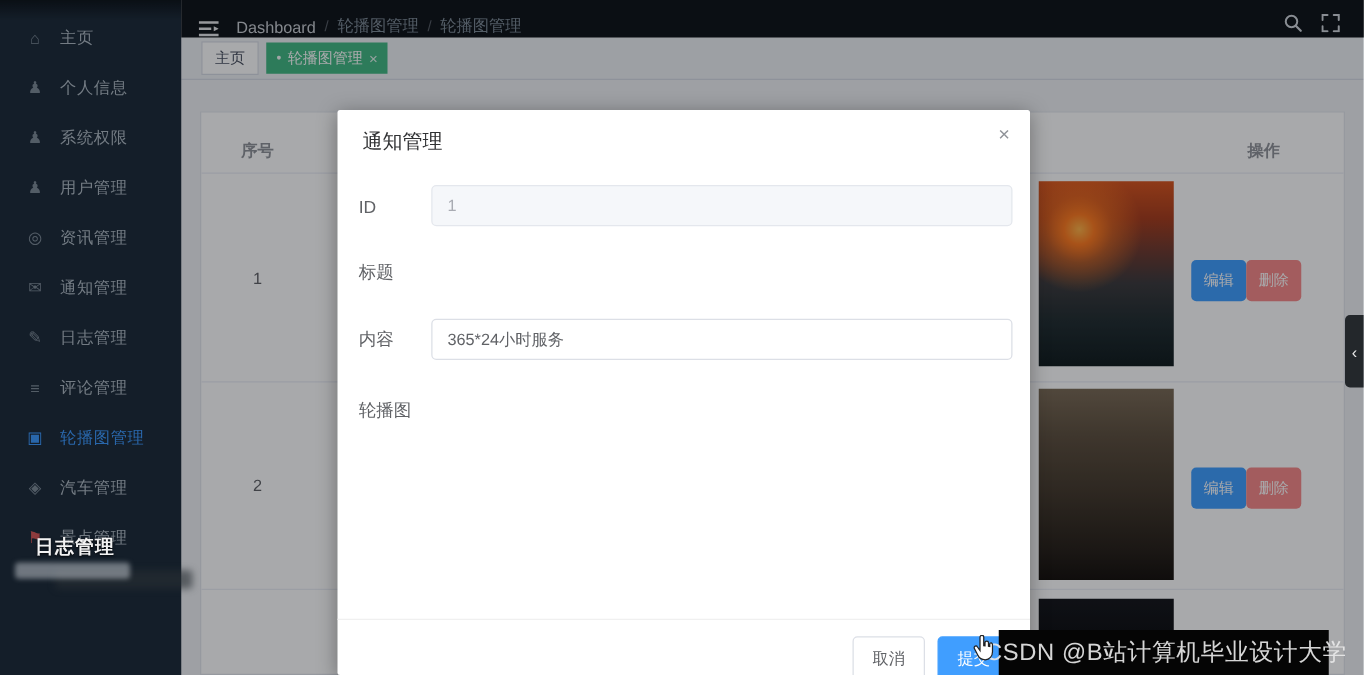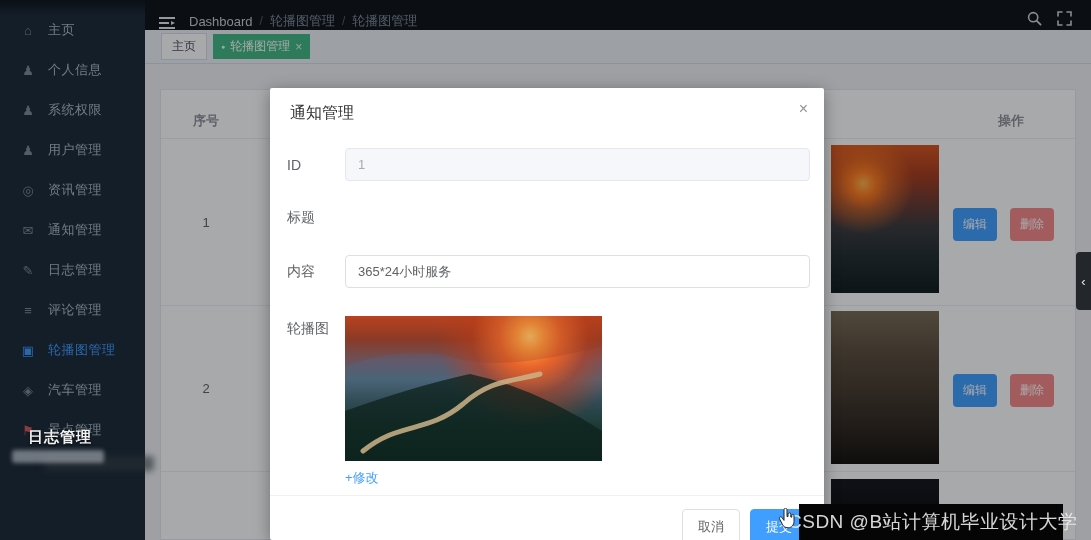--- a/index.html
+++ b/index.html
@@ -64,21 +64,21 @@
     font-size:13px; color:#606266; }
   .ci-1 { top:125px; } .ci-2 { top:291px; }
   .row-img { position:absolute; left:670px; width:108px; }
   .img-sunset { top:55px; height:148px;
     background:radial-gradient(circle at 30% 26%, #ffb347 0%, #ff7a1f 9%, rgba(255,122,31,.5) 20%, rgba(0,0,0,0) 38%),
       linear-gradient(180deg,#d8551e 0%,#a83c1c 20%,#6e3a2e 38%,#3c3a3c 55%,#222d30 75%,#101b1d 100%); }
   .img-peaks { top:221px; height:153px;
     background:linear-gradient(180deg,#7a6a55 0%,#5d4f3e 25%,#43382b 55%,#261f18 85%,#15100c 100%); }
   .img-dark { top:389px; height:62px;
     background:linear-gradient(180deg,#15161a 0%,#060607 100%); }
-  .row-actions { position:absolute; left:792px; display:flex; gap:13px; }
+  .row-actions { position:absolute; left:792px; display:flex; }
   .ra-1 { top:118px; } .ra-2 { top:284px; }
   .btn-edit { background:#409eff; color:#fff; font-size:12px; border:none;
     border-radius:4px; padding:8px 10px; cursor:pointer; }
   .btn-del { background:#f78989; color:#fff; font-size:12px; border:none;
     border-radius:4px; padding:8px 10px; cursor:pointer; }
 
   
   .overlay { position:absolute; left:0; top:0; width:1091px; height:540px;
     background:rgba(6,10,14,.35); z-index:4; }
 
@@ -271,30 +271,20 @@
       </div>
       <div class="m-row">
         <span class="m-label">标题</span>
       </div>
       <div class="m-row">
         <span class="m-label">内容</span>
         <input class="m-input" value="365*24小时服务" style="">
       </div>
       <div class="m-row top">
         <span class="m-label">轮播图</span>
-        <div class="m-img-wrap">
-          <div class="m-img">
-            <svg width="257" height="145" viewBox="0 0 257 145">
-              <path d="M0 50 Q 60 28 110 42 T 257 30 L 257 0 L 0 0 Z" fill="rgba(140,60,30,.25)"></path>
-              <path d="M0 145 L 0 95 Q 70 70 125 58 Q 190 72 257 115 L 257 145 Z" fill="rgba(12,34,28,.75)"></path>
-              <path d="M18 135 C 55 105 82 118 118 88 C 145 64 165 66 195 58" fill="none" stroke="#cdb488" stroke-width="5" stroke-linecap="round" opacity=".85"></path>
-            </svg>
-          </div>
-          <a class="m-modify">+修改</a>
-        </div>
       </div>
     </div>
     <div class="m-foot">
       <button class="btn-cancel">取消</button>
       <button class="btn-submit">提交</button>
     </div>
   </div>
 
   <div class="wm-recorder">日志管理</div>
   <div class="wm-blur1"></div>

